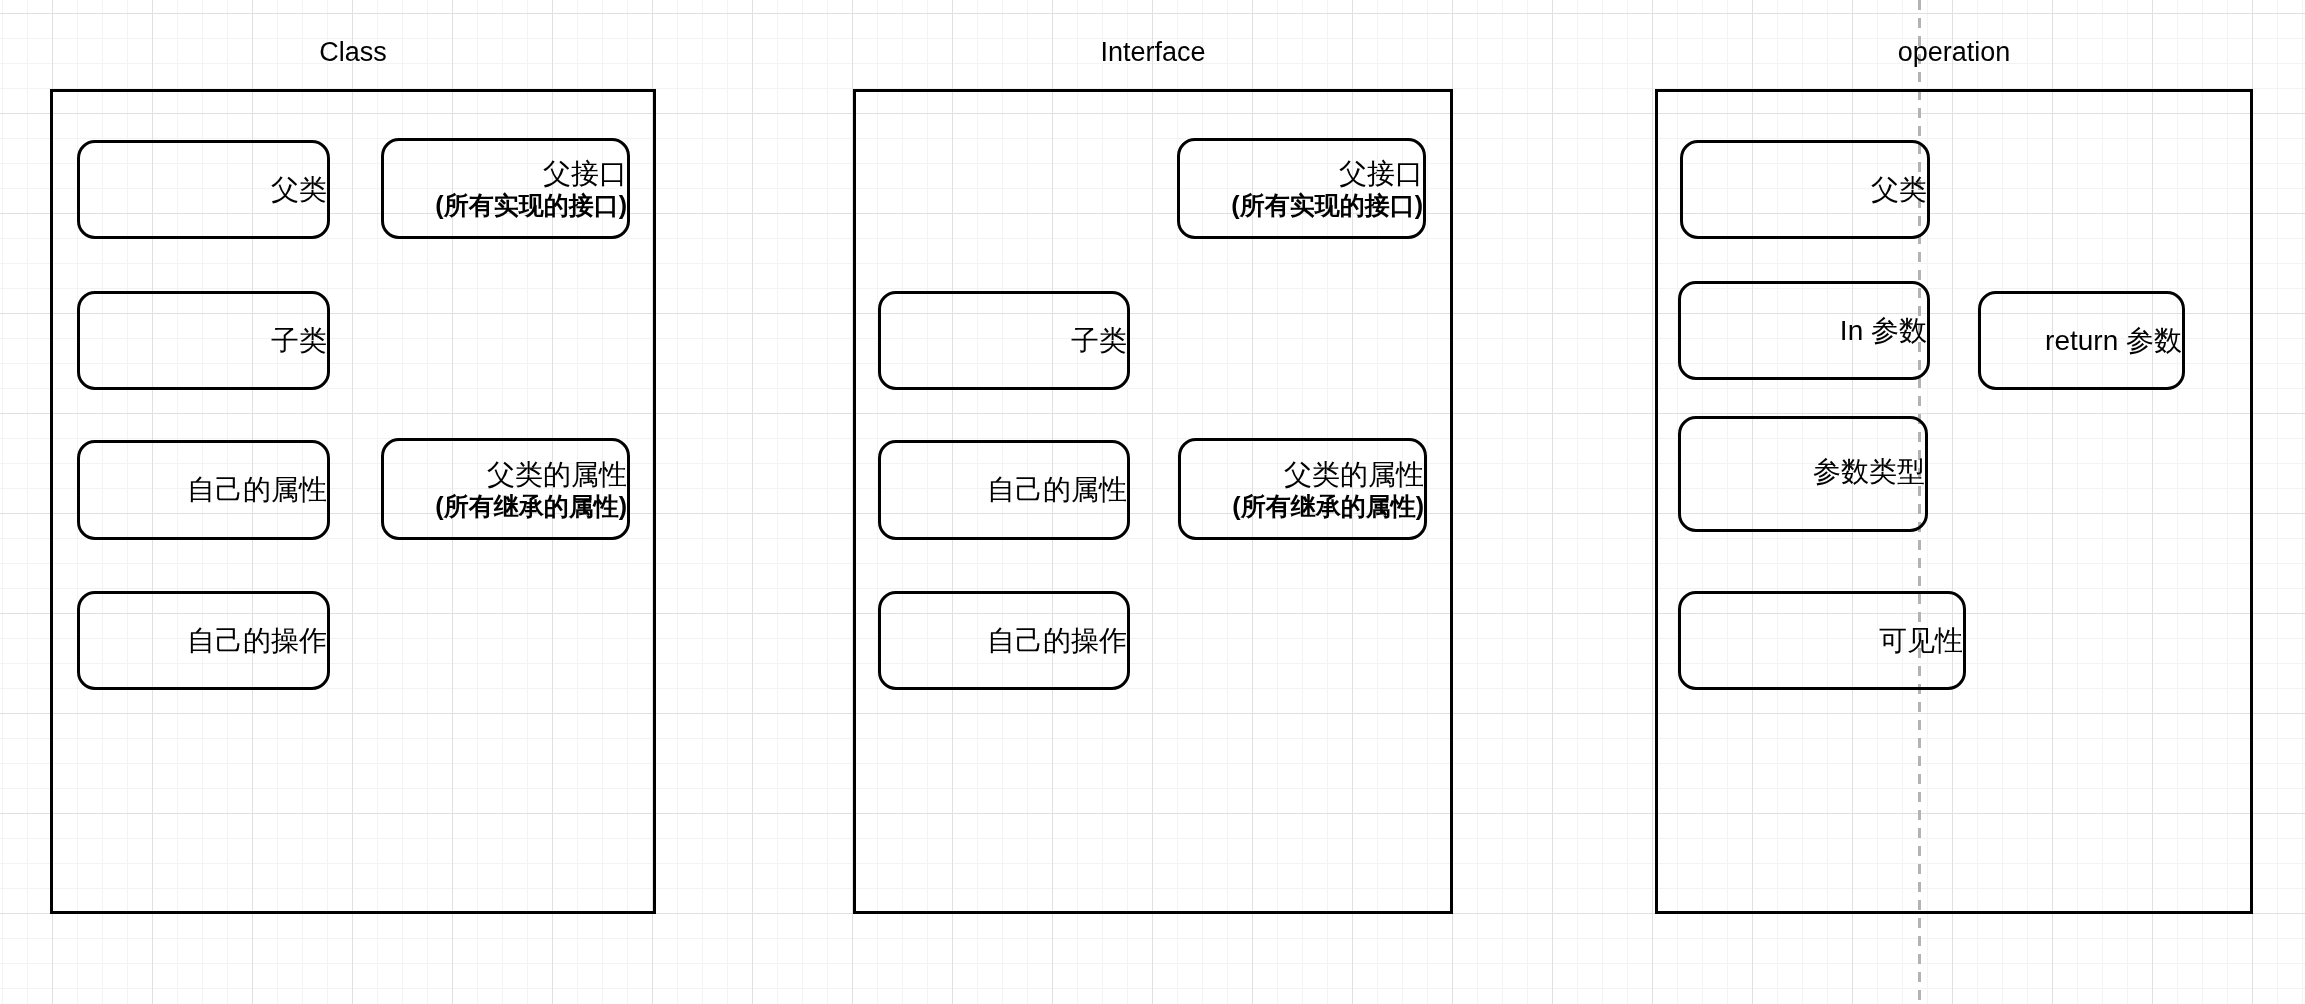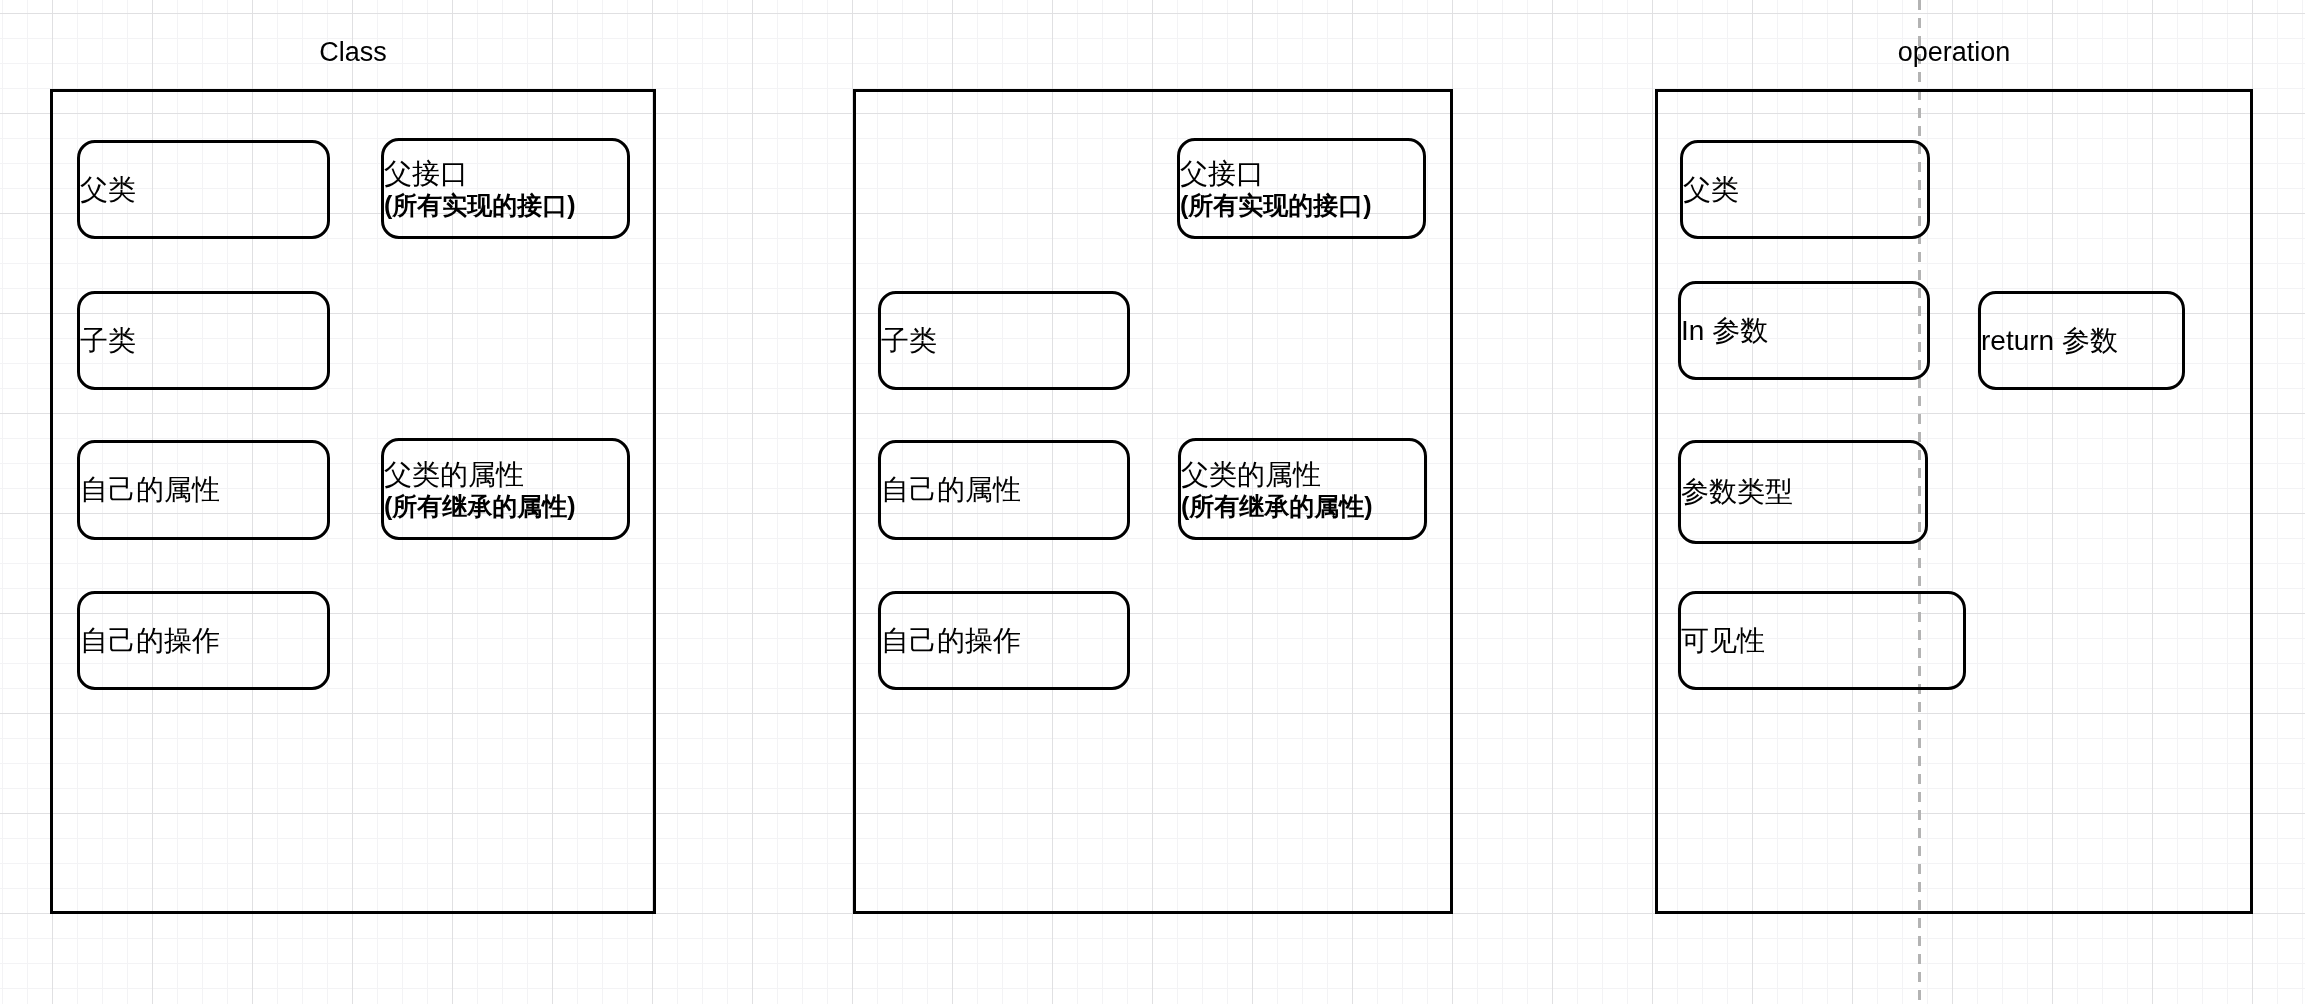--- a/index.html
+++ b/index.html
@@ -50,21 +50,21 @@
     box-sizing: border-box;
   }
   .shape {
     position: absolute;
     border: 3px solid #000000;
     border-radius: 18px;
     background: transparent;
     box-sizing: border-box;
     display: flex;
     flex-direction: column;
-    align-items: flex-start;
+    align-items: flex-end;
     justify-content: center;
     text-align: center;
   }
   .shape .label {
     font-size: 28px;
     line-height: 34px;
     font-weight: 400;
     white-space: nowrap;
   }
   .shape .sublabel {
@@ -103,20 +103,21 @@
 
   <div class="shape" style="left:381px; top:438px; width:249px; height:102px;">
     <div class="label">父类的属性</div>
     <div class="sublabel">(所有继承的属性)</div>
   </div>
 
   <div class="shape" style="left:77px; top:591px; width:253px; height:99px;">
     <div class="label">自己的操作</div>
   </div>
 
+  <div class="container-title" style="left:853px; top:36px; width:600px;">Interface</div>
   <div class="group-frame" style="left:853px; top:89px; width:600px; height:825px;"></div>
 
   <div class="shape" style="left:1177px; top:138px; width:249px; height:101px;">
     <div class="label">父接口</div>
     <div class="sublabel">(所有实现的接口)</div>
   </div>
 
   <div class="shape" style="left:878px; top:291px; width:252px; height:99px;">
     <div class="label">子类</div>
   </div>
@@ -142,21 +143,21 @@
   </div>
 
   <div class="shape" style="left:1678px; top:281px; width:252px; height:99px;">
     <div class="label">In 参数</div>
   </div>
 
   <div class="shape" style="left:1978px; top:291px; width:207px; height:99px;">
     <div class="label">return 参数</div>
   </div>
 
-  <div class="shape" style="left:1678px; top:440px; width:250px; height:104px;">
+  <div class="shape" style="left:1678px; top:416px; width:250px; height:116px;font-family:Liberation Mono, monospace;">
     <div class="label">参数类型</div>
   </div>
 
   <div class="shape" style="left:1678px; top:591px; width:288px; height:99px;">
     <div class="label">可见性</div>
   </div>
 
 </div>
 
 </body></html>

